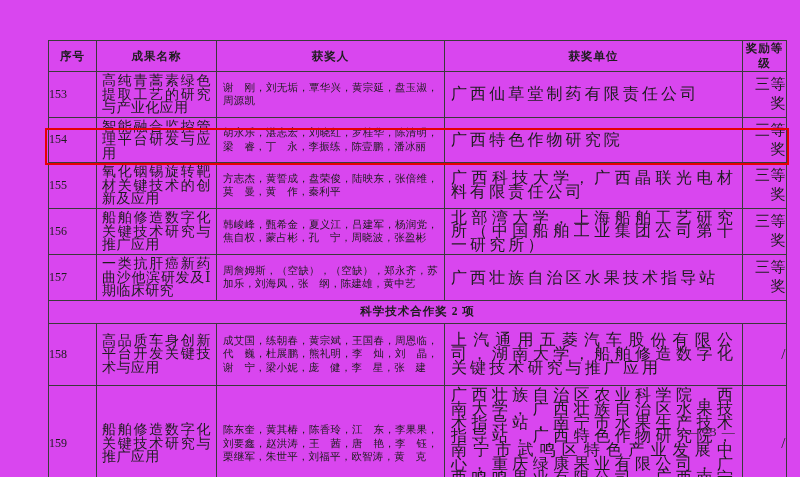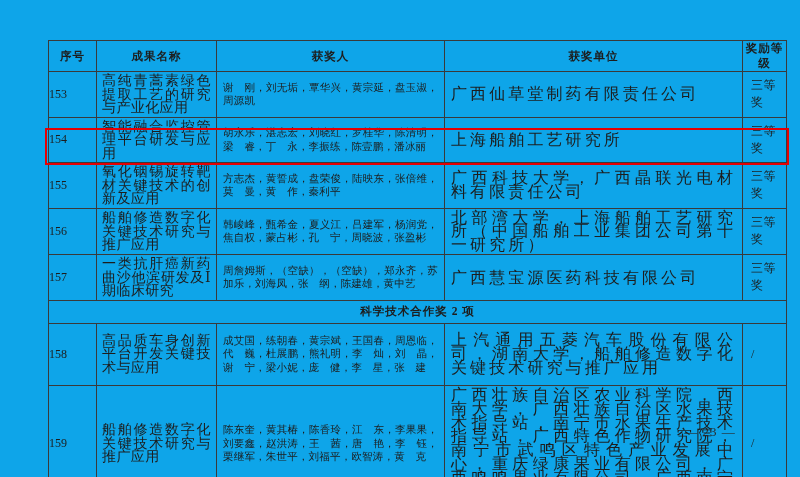--- a/index.html
+++ b/index.html
@@ -1,32 +1,32 @@
 <!DOCTYPE html>
 <html><head>
 <meta charset="utf-8">
 <style>
   html,body{margin:0;padding:0;}
   body{
     width:800px;height:477px;background:#ffffff;position:relative;overflow:hidden;
     font-family:"Liberation Serif","DejaVu Serif",serif;color:#1d1d1d;
   }
-  .page{position:absolute;left:0;top:0;width:800px;height:477px;background:#0ea5e9;}
+  .page{position:absolute;left:0;top:0;width:800px;height:477px;background:#d946ef;}
   .table-wrap{position:absolute;left:48px;top:40px;width:738px;}
   table{
     border-collapse:collapse;table-layout:fixed;width:738px;
     font-family:"Liberation Serif","DejaVu Serif",serif;color:#1d1d1d;
   }
   td,th{border:1px solid #3a3a3a;vertical-align:middle;overflow:hidden;padding:0;}
   th{font-weight:bold;font-size:11.5px;letter-spacing:1px;text-align:center;}
   td.c-no{ text-align:left;font-size:12px;}
   td.c-name{font-size:14px;line-height:13.5px;padding:2px 5px;text-align:justify;letter-spacing:0.4px;}
   td.c-win{font-size:10.5px;line-height:13.5px;padding:2px 6px;text-align:justify;letter-spacing:0.2px;margin-left:14px;}
   td.c-unit{font-size:16px;line-height:13.9px;padding:2px 6px;text-align:justify;letter-spacing:3.1px;}
-  td.c-award{text-align:left;font-size:12px;letter-spacing:0.5px;padding-left:8px;}
+  td.c-award{text-align:right;font-size:15px;letter-spacing:0.5px;}
   td.c-section{text-align:center;font-weight:bold;font-size:11.5px;letter-spacing:1px;}
   tr.rh26{height:26px;} tr.rh32{height:32px;} tr.rh33{height:33px;}
   tr.rh23{height:23px;} tr.rh62{height:62px;} tr.rh97{height:97px;}
   .red-box{
     position:absolute;left:45px;top:128px;width:744px;height:37px;
     border:2.5px solid #e60004;box-sizing:border-box;pointer-events:none;background:transparent;
   }
   .page-number{
     position:absolute;left:662px;top:424px;width:96px;text-align:center;
     font-size:13px;color:#2a2a2a;letter-spacing:1px;
@@ -60,42 +60,42 @@
           <td class="c-no">153</td>
           <td class="c-name">高纯青蒿素绿色提取工艺的研究与产业化应用</td>
           <td class="c-win">谢　刚，刘无垢，覃华兴，黄宗延，盘玉淑，周源凯</td>
           <td class="c-unit">广西仙草堂制药有限责任公司</td>
           <td class="c-award">三等奖</td>
         </tr>
         <tr class="rh33">
           <td class="c-no">154</td>
           <td class="c-name">智能融合监控管理平台研发与应用</td>
           <td class="c-win">胡永乐，湛志宏，刘晓红，罗桂华，陈清明，梁　睿，丁　永，李振练，陈壹鹏，潘冰丽</td>
-          <td class="c-unit">上海船舶工艺研究所</td>
+          <td class="c-unit">广西特色作物研究院</td>
           <td class="c-award">三等奖</td>
         </tr>
         <tr class="rh32">
           <td class="c-no">155</td>
           <td class="c-name">氧化铟锡旋转靶材关键技术的创新及应用</td>
           <td class="c-win">方志杰，黄誓成，盘荣俊，陆映东，张倍维，莫　曼，黄　作，秦利平</td>
           <td class="c-unit">广西科技大学，广西晶联光电材料有限责任公司</td>
           <td class="c-award">三等奖</td>
         </tr>
         <tr class="rh33">
           <td class="c-no">156</td>
           <td class="c-name">船舶修造数字化关键技术研究与推广应用</td>
           <td class="c-win">韩峻峰，甄希金，夏义江，吕建军，杨润党，焦自权，蒙占彬，孔　宁，周晓波，张盈彬</td>
           <td class="c-unit">北部湾大学，上海船舶工艺研究所（中国船舶工业集团公司第十一研究所）</td>
           <td class="c-award">三等奖</td>
         </tr>
         <tr class="rh32">
           <td class="c-no">157</td>
           <td class="c-name">一类抗肝癌新药曲沙他滨研发及Ⅰ期临床研究</td>
           <td class="c-win">周詹姆斯，（空缺），（空缺），郑永齐，苏加乐，刘海凤，张　纲，陈建雄，黄中艺</td>
-          <td class="c-unit">广西慧宝源医药科技有限公司</td>
+          <td class="c-unit">广西壮族自治区水果技术指导站</td>
           <td class="c-award">三等奖</td>
         </tr>
         <tr class="rh23">
           <td class="c-section" colspan="5">科学技术合作奖 2 项</td>
         </tr>
         <tr class="rh62">
           <td class="c-no">158</td>
           <td class="c-name">高品质车身创新平台开发关键技术与应用</td>
           <td class="c-win">成艾国，练朝春，黄宗斌，王国春，周恩临，代　巍，杜展鹏，熊礼明，李　灿，刘　晶，谢　宁，梁小妮，庞　健，李　星，张　建</td>
           <td class="c-unit">上汽通用五菱汽车股份有限公司，湖南大学，船舶修造数字化关键技术研究与推广应用</td>

